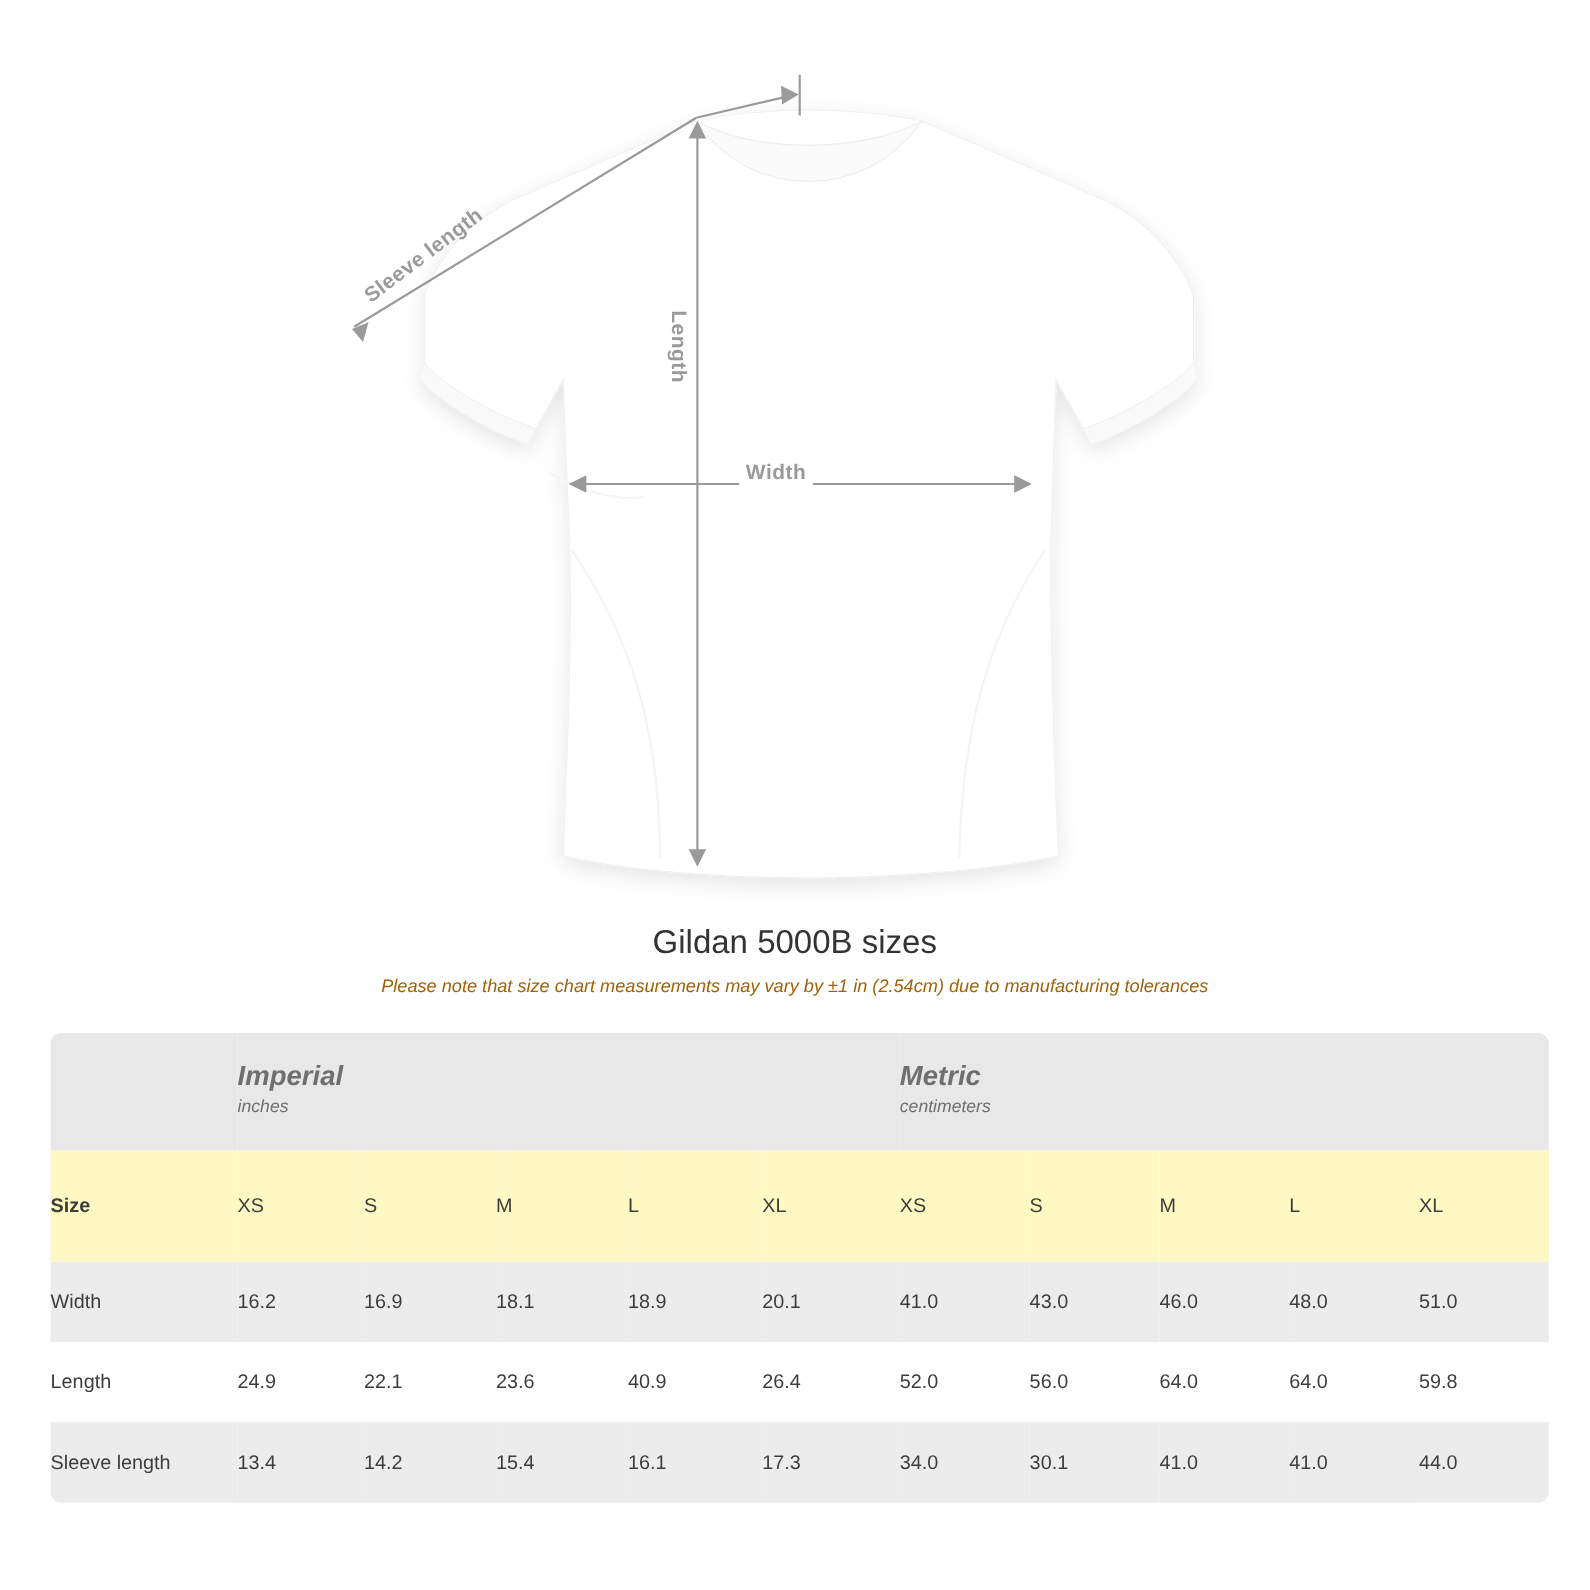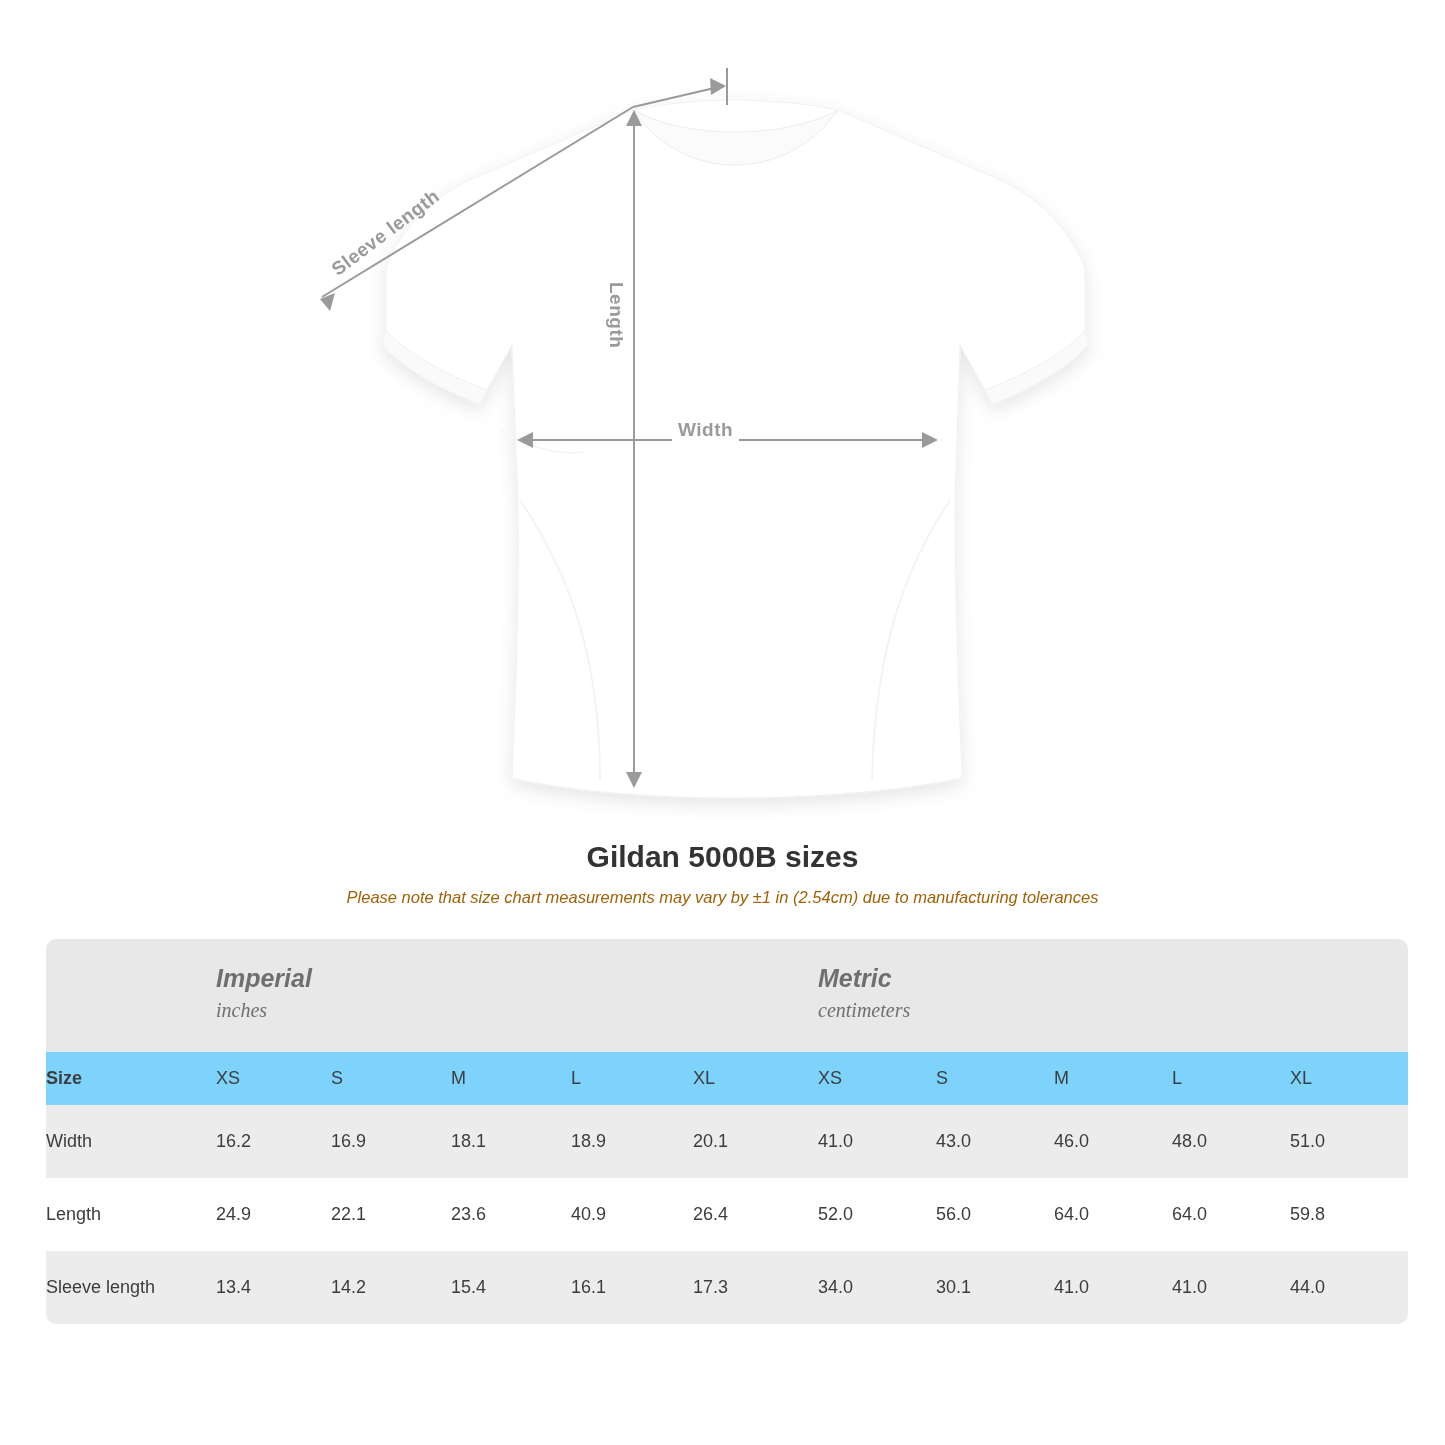--- a/index.html
+++ b/index.html
@@ -63,21 +63,21 @@
     padding: 0 6px;
   }
 
   
   .title-block {
     text-align: center;
     margin-top: 10px;
   }
   .chart-title {
     font-size: 30px;
-    font-weight: bold;
+    font-weight: normal;
     color: #333333;
     margin: 0 0 14px 0;
   }
   .chart-note {
     font-size: 16.5px;
     font-style: italic;
     color: #a16207;
     margin: 0;
   }
 
@@ -104,39 +104,38 @@
     padding: 24px 0 26px 0;
   }
   .unit-head .unit-name {
     font-size: 25px;
     font-style: italic;
     font-weight: bold;
     color: #6f6f6f;
     line-height: 1.25;
   }
   .unit-head .unit-sub {
-    font-size: 20px;
+    font-size: 16px;
     font-style: italic;
     color: #6f6f6f;
     line-height: 1.6;
-    font-family: Liberation Serif, serif;
   }
   .unit-head td.corner {
     background: #e8e8e8;
   }
   .unit-head td.rounded-left {
     border-top-left-radius: 10px;
   }
   .unit-head td.rounded-right {
     border-top-right-radius: 10px;
   }
 
   tr.row-head td {
-    background: #7dd3fc;
-    padding: 16px 0;
+    background: #fef9c3;
+    padding: 40px 0;
     font-weight: normal;
   }
   tr.row-head td.label-cell {
     font-weight: bold;
   }
   tr.band td {
     background: #ececec;
     padding: 26px 0;
   }
   tr.plain td {

